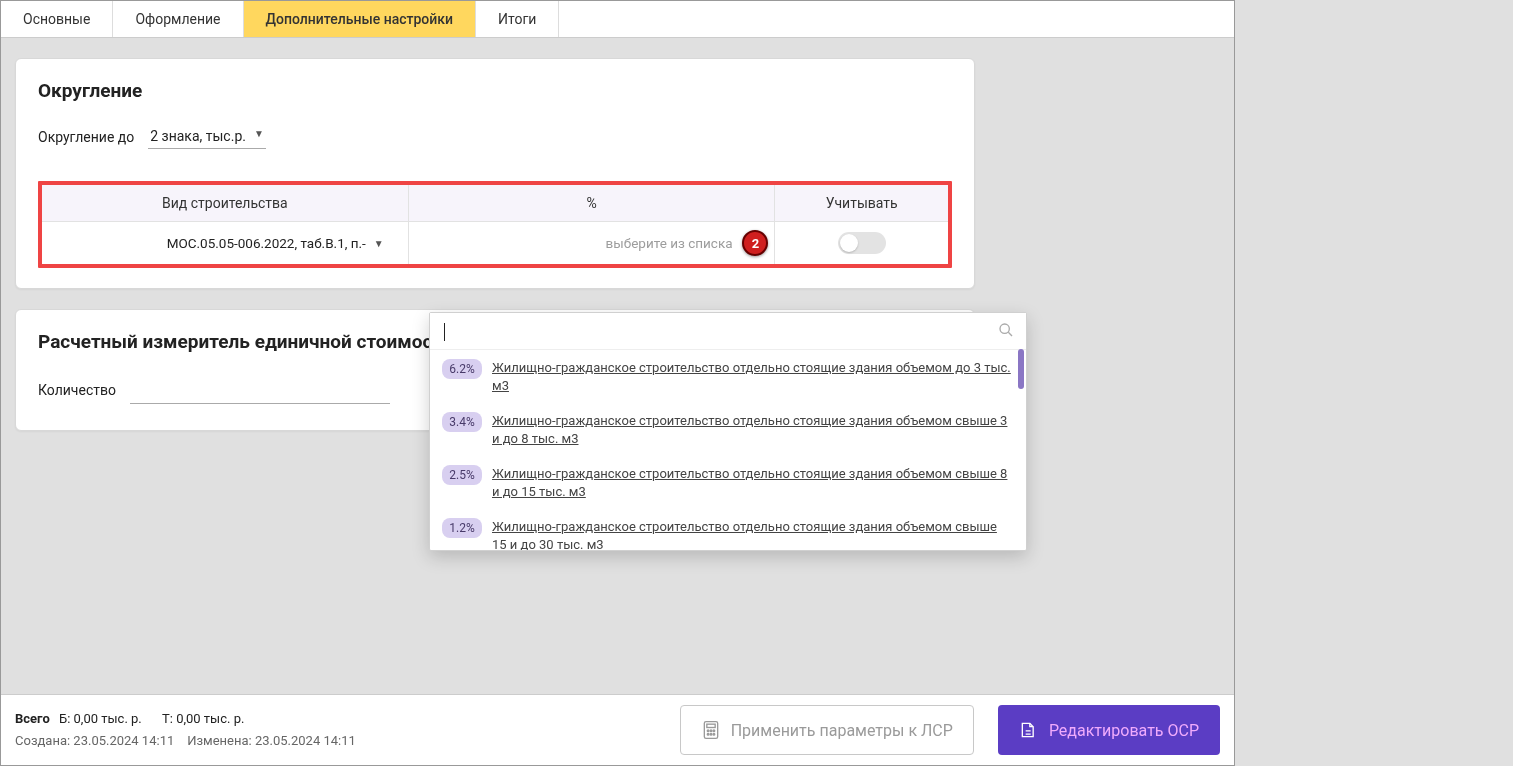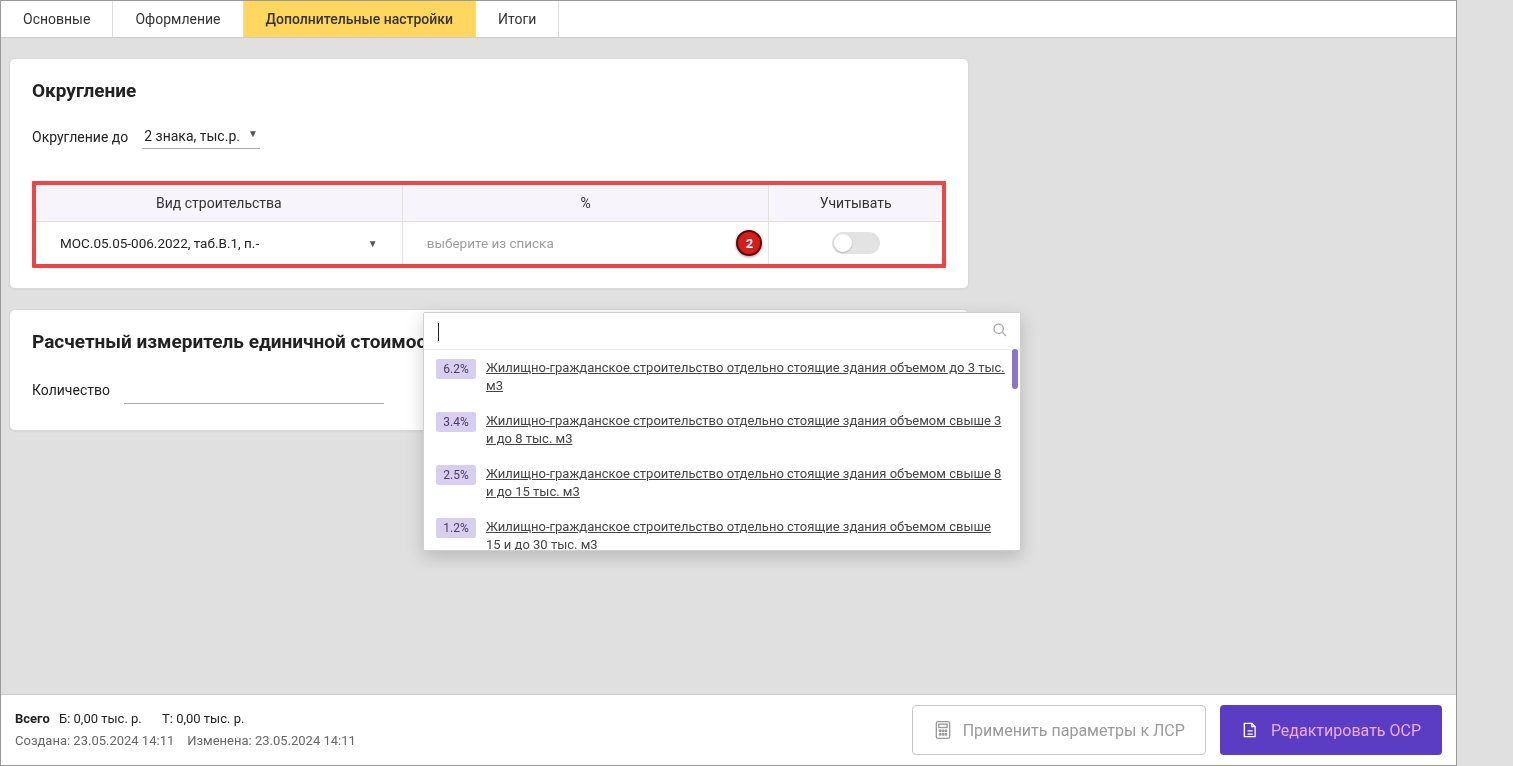--- a/index.html
+++ b/index.html
@@ -1,23 +1,23 @@
 <!DOCTYPE html>
 <html><head>
   <meta charset="utf-8">
   <style>
     * { margin:0; padding:0; box-sizing:border-box; }
     body { font-family:-apple-system,"Segoe UI",Roboto,Arial,sans-serif; background:#e0e0e0; color:#222; font-size:14px; }
-    .app { width:1457px; height:766px; border:1px solid #999; background:#e0e0e0; display:flex; flex-direction:column; position:relative; }
+    .app { width:1235px; height:766px; border:1px solid #999; background:#e0e0e0; display:flex; flex-direction:column; position:relative; }
 
     .tabs { display:flex; background:#fff; border-bottom:1px solid #ccc; }
     .tab { padding:10px 22px; border-right:1px solid #ddd; cursor:pointer; font-size:14px; color:#333; background:#fff; }
     .tab.active { background:#ffd75e; font-weight:500; }
 
-    .content { flex:1; padding:20px 8px; overflow:auto; }
+    .content { flex:1; padding:20px 14px; overflow:auto; }
 
     .card { background:#fff; border:1px solid #d8d8d8; border-radius:6px; padding:20px 22px; box-shadow:0 1px 2px rgba(0,0,0,.05); margin-bottom:20px; width:960px; position:relative; }
     .card h2 { font-size:19px; font-weight:700; margin-bottom:22px; }
 
     .row-inline { display:flex; align-items:center; gap:14px; margin-bottom:32px; }
     .label { font-size:14px; color:#222; }
     .select-link { display:flex; align-items:flex-start; gap:8px; border-bottom:1px solid #aaa; padding:4px 2px; cursor:pointer; }
     .select-link span.caret { font-size:10px; color:#555; }
 
     .subtitle { font-size:14px; font-weight:700; margin-bottom:12px; }
@@ -25,48 +25,48 @@
     .grid { border:4px solid #ef4444; border-radius:1px; overflow:hidden; }
     .grid-head { display:flex; background:#f7f4fb; border-bottom:1px solid #e2e2e2; }
     .grid-head > div { padding:10px 8px; text-align:center; font-size:14px; color:#333; }
     .col-a { width:370px; border-right:1px solid #e2e2e2; }
     .col-b { width:370px; border-right:1px solid #e2e2e2; }
     .col-c { width:174px; }
     .grid-row { display:flex; position:relative; }
     .grid-row > div { padding:10px 8px; display:flex; align-items:center; justify-content:center; }
     .grid-row .col-a { justify-content:center; }
     .cell-select { display:flex; align-items:center; gap:8px; width:100%; justify-content:space-between; padding:0 16px; }
-    .cell-select .txt { flex:1; text-align:left; font-size:13.5px; }
+    .cell-select .txt { flex:1; text-align:right; font-size:13.5px; }
     .cell-select .caret { font-size:10px; color:#555; }
     .placeholder { color:#9d9d9d; }
     .toggle { width:48px; height:22px; background:#e3e3e3; border-radius:11px; position:relative; }
     .toggle::after { content:""; position:absolute; width:18px; height:18px; background:#fff; border-radius:50%; top:2px; left:2px; box-shadow:0 1px 2px rgba(0,0,0,.2); }
 
     .badge-num { position:absolute; width:26px; height:26px; border-radius:50%; background:#cf1f1f; border:2px solid #660000; color:#fff; font-weight:700; font-size:13px; display:flex; align-items:center; justify-content:center; z-index:15; box-shadow:0 1px 3px rgba(0,0,0,.4); }
 
     .text-input { border:none; border-bottom:1px solid #aaa; padding:6px 4px; width:260px; font-size:14px; outline:none; }
 
     
     .dd { position:absolute; left:413px; top:253px; width:598px; background:#fff; border:1px solid #d0d0d0; border-radius:2px; box-shadow:0 6px 18px rgba(0,0,0,.18); z-index:10; }
     .dd-search { position:relative; }
     .dd-search input { width:100%; border:none; border-bottom:1px solid #eee; padding:10px 36px 10px 14px; font-size:14px; outline:none; }
     .dd-search .mag { position:absolute; right:12px; top:9px; font-size:15px; color:#aaa; }
     .dd-list { max-height:200px; overflow-y:auto; }
     .dd-item { display:flex; align-items:flex-start; gap:10px; padding:9px 12px; cursor:pointer; font-size:13px; line-height:1.35; }
-    .pct { background:#d8cff0; color:#483a69; border-radius:2px; padding:2px 6px; font-size:12px; min-width:40px; text-align:center; flex-shrink:0; }
+    .pct { background:#d8cff0; color:#483a69; border-radius:8px; padding:2px 6px; font-size:12px; min-width:40px; text-align:center; flex-shrink:0; }
     .dd-item .desc { color:#444;text-decoration:underline; }
     .dd-scrollbar { position:absolute; right:2px; top:36px; width:6px; height:40px; background:#8a76c4; border-radius:3px; }
 
     
     .footer { background:#fff; border-top:1px solid #ccc; padding:10px 14px; display:flex; align-items:center; justify-content:space-between; }
     .footer-left { font-size:13px; color:#222; line-height:1.7; }
     .footer-left .b { font-weight:700; margin-right:6px; }
     .footer-left .sep { display:inline-block; width:14px; }
     .footer-left .dim { color:#666; }
-    .footer-right { display:flex; gap:14px; }
+    .footer-right { display:flex; gap:24px; }
     .btn { display:flex; align-items:center; gap:10px; padding:14px 20px; border-radius:4px; font-size:16px; cursor:pointer; border:1px solid transparent; }
     .btn.ghost { border-color:#c8c8c8; color:#9a9a9a; background:#fff; }
     .btn.primary { background:#5b3dc4; color:#f0abfc; }
     .btn svg { width:20px; height:20px; }
     .caret-input { position:absolute; left:14px; top:50%; transform:translateY(-50%); width:1px; height:18px; background:#222; animation:blink 1.1s step-end infinite; }
     @keyframes blink { 50% { opacity:0 } }
     ::-webkit-scrollbar { width:8px; }
     ::-webkit-scrollbar-thumb { background:#8a76c4; border-radius:4px; }
   </style>
 </head>

